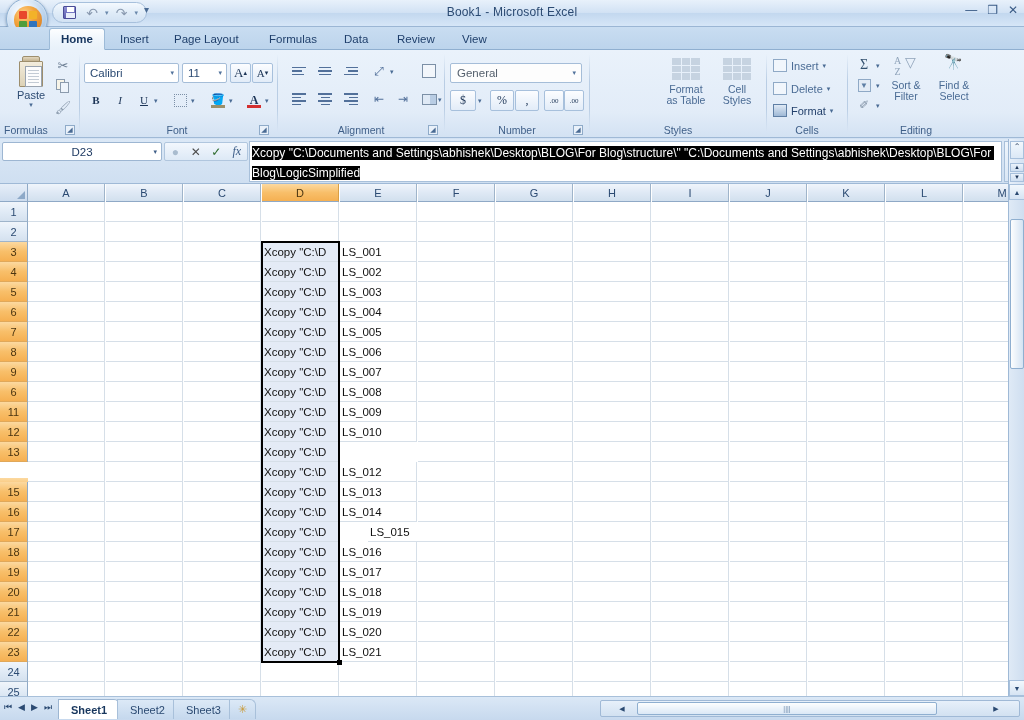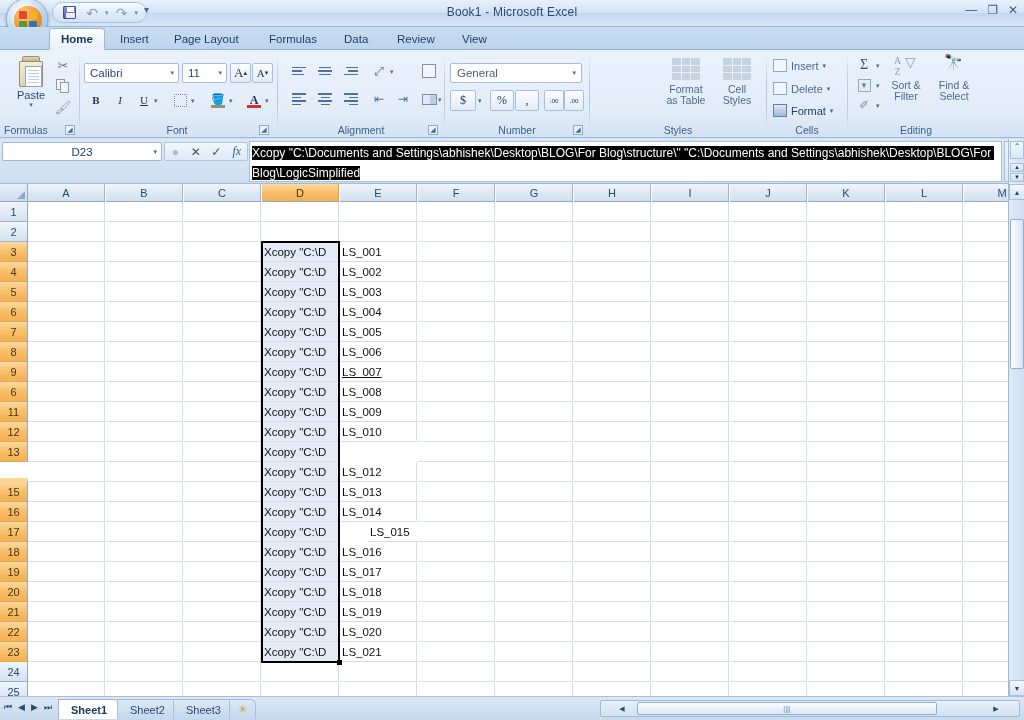--- a/index.html
+++ b/index.html
@@ -866,21 +866,21 @@
         <div class="cell" style="left: 574px; top: 158px; width: 77px;"></div>
         <div class="cell" style="left: 652px; top: 158px; width: 77px;"></div>
         <div class="cell" style="left: 730px; top: 158px; width: 77px;"></div>
         <div class="cell" style="left: 808px; top: 158px; width: 77px;"></div>
         <div class="cell" style="left: 886px; top: 158px; width: 77px;"></div>
         <div class="cell" style="left: 964px; top: 158px; width: 77px;"></div>
         <div class="cell" style="left: 28px; top: 178px; width: 77px;"></div>
         <div class="cell" style="left: 106px; top: 178px; width: 77px;"></div>
         <div class="cell" style="left: 184px; top: 178px; width: 77px;"></div>
         <div class="cell inrange" style="left: 262px; top: 178px; width: 77px;"><span>Xcopy "C:\D</span></div>
-        <div class="cell" style="left: 340px; top: 178px; width: 77px; text-decoration: underline;"><span>LS_007</span></div>
+        <div class="cell" style="left: 340px; top: 178px; width: 77px;"><span>LS_007</span></div>
         <div class="cell" style="left: 418px; top: 178px; width: 77px;"></div>
         <div class="cell" style="left: 496px; top: 178px; width: 77px;"></div>
         <div class="cell" style="left: 574px; top: 178px; width: 77px;"></div>
         <div class="cell" style="left: 652px; top: 178px; width: 77px;"></div>
         <div class="cell" style="left: 730px; top: 178px; width: 77px;"></div>
         <div class="cell" style="left: 808px; top: 178px; width: 77px;"></div>
         <div class="cell" style="left: 886px; top: 178px; width: 77px;"></div>
         <div class="cell" style="left: 964px; top: 178px; width: 77px;"></div>
         <div class="cell" style="left: 28px; top: 198px; width: 77px;"></div>
         <div class="cell" style="left: 106px; top: 198px; width: 77px;"></div>

